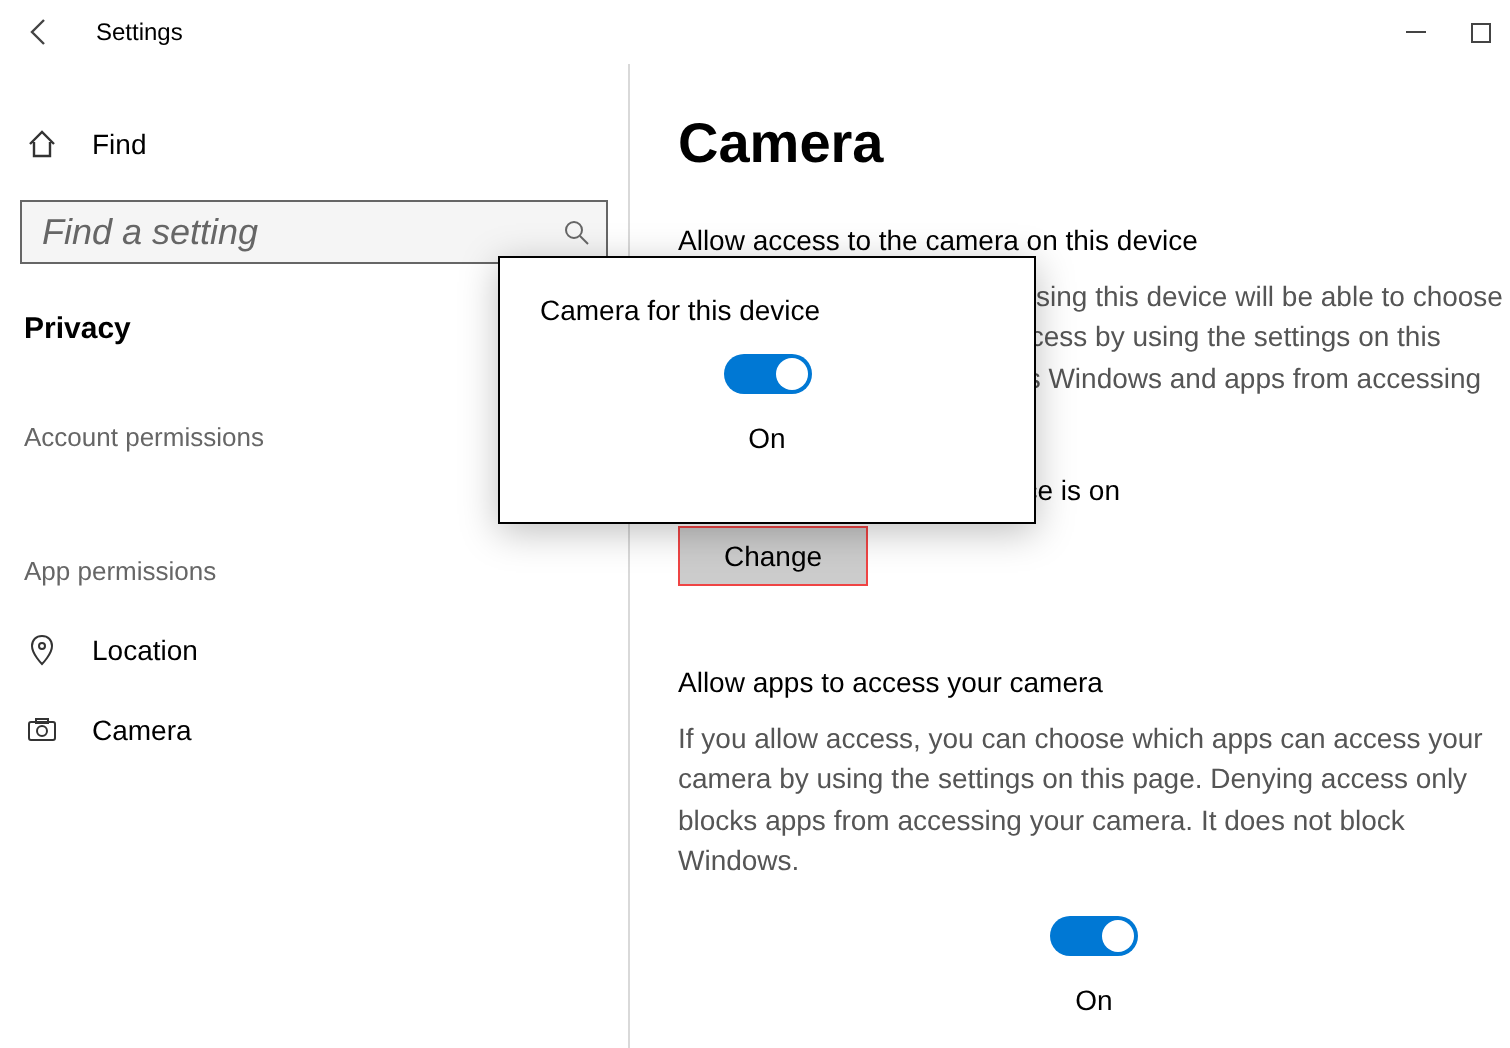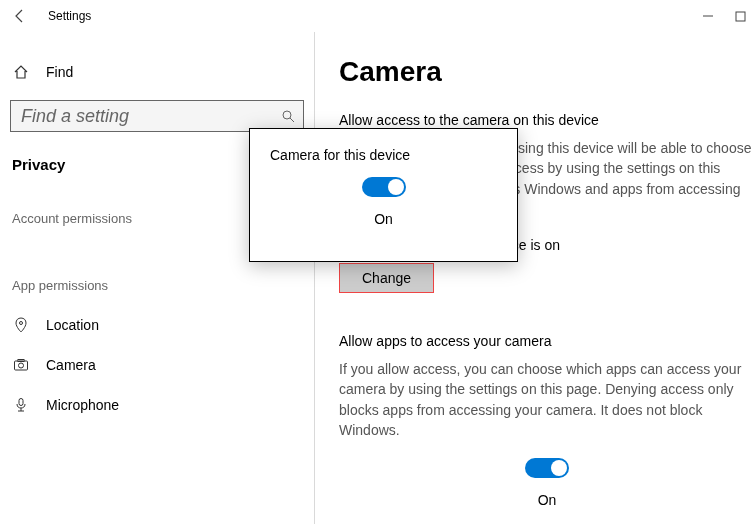--- a/index.html
+++ b/index.html
@@ -255,31 +255,20 @@
     <div class="side-row">
       <span class="side-icon">
         <svg width="16" height="16" viewBox="0 0 16 16">
             <rect x="1.5" y="4" width="13" height="9" rx="1" stroke="#333" stroke-width="1" fill="none"></rect>
             <circle cx="8" cy="8.5" r="2.5" stroke="#333" stroke-width="1" fill="none"></circle>
             <rect x="5" y="2.5" width="6" height="2" stroke="#333" stroke-width="1" fill="none"></rect>
           </svg>
       </span>
       <span>Camera</span>
     </div>
-    <div class="side-row">
-      <span class="side-icon">
-        <svg width="16" height="16" viewBox="0 0 16 16">
-            <rect x="6" y="1.5" width="4" height="7" rx="2" stroke="#333" stroke-width="1" fill="none"></rect>
-            <path d="M4 7 C4 10 6 11 8 11 C10 11 12 10 12 7" stroke="#333" stroke-width="1" fill="none"></path>
-            <line x1="8" y1="11" x2="8" y2="14" stroke="#333" stroke-width="1"></line>
-            <line x1="5" y1="14" x2="11" y2="14" stroke="#333" stroke-width="1"></line>
-          </svg>
-      </span>
-      <span>Microphone</span>
-    </div>
   </div>
 
   <div class="main">
     <h1>Camera</h1>
 
     <h2>Allow access to the camera on this device</h2>
     <div class="body-text">If you allow access, people using this device will be able to choose if their apps have camera access by using the settings on this page. Denying access blocks Windows and apps from accessing the camera.</div>
     <div class="status-line">Camera access for this device is on</div>
     <div class="btn">Change</div>
 

